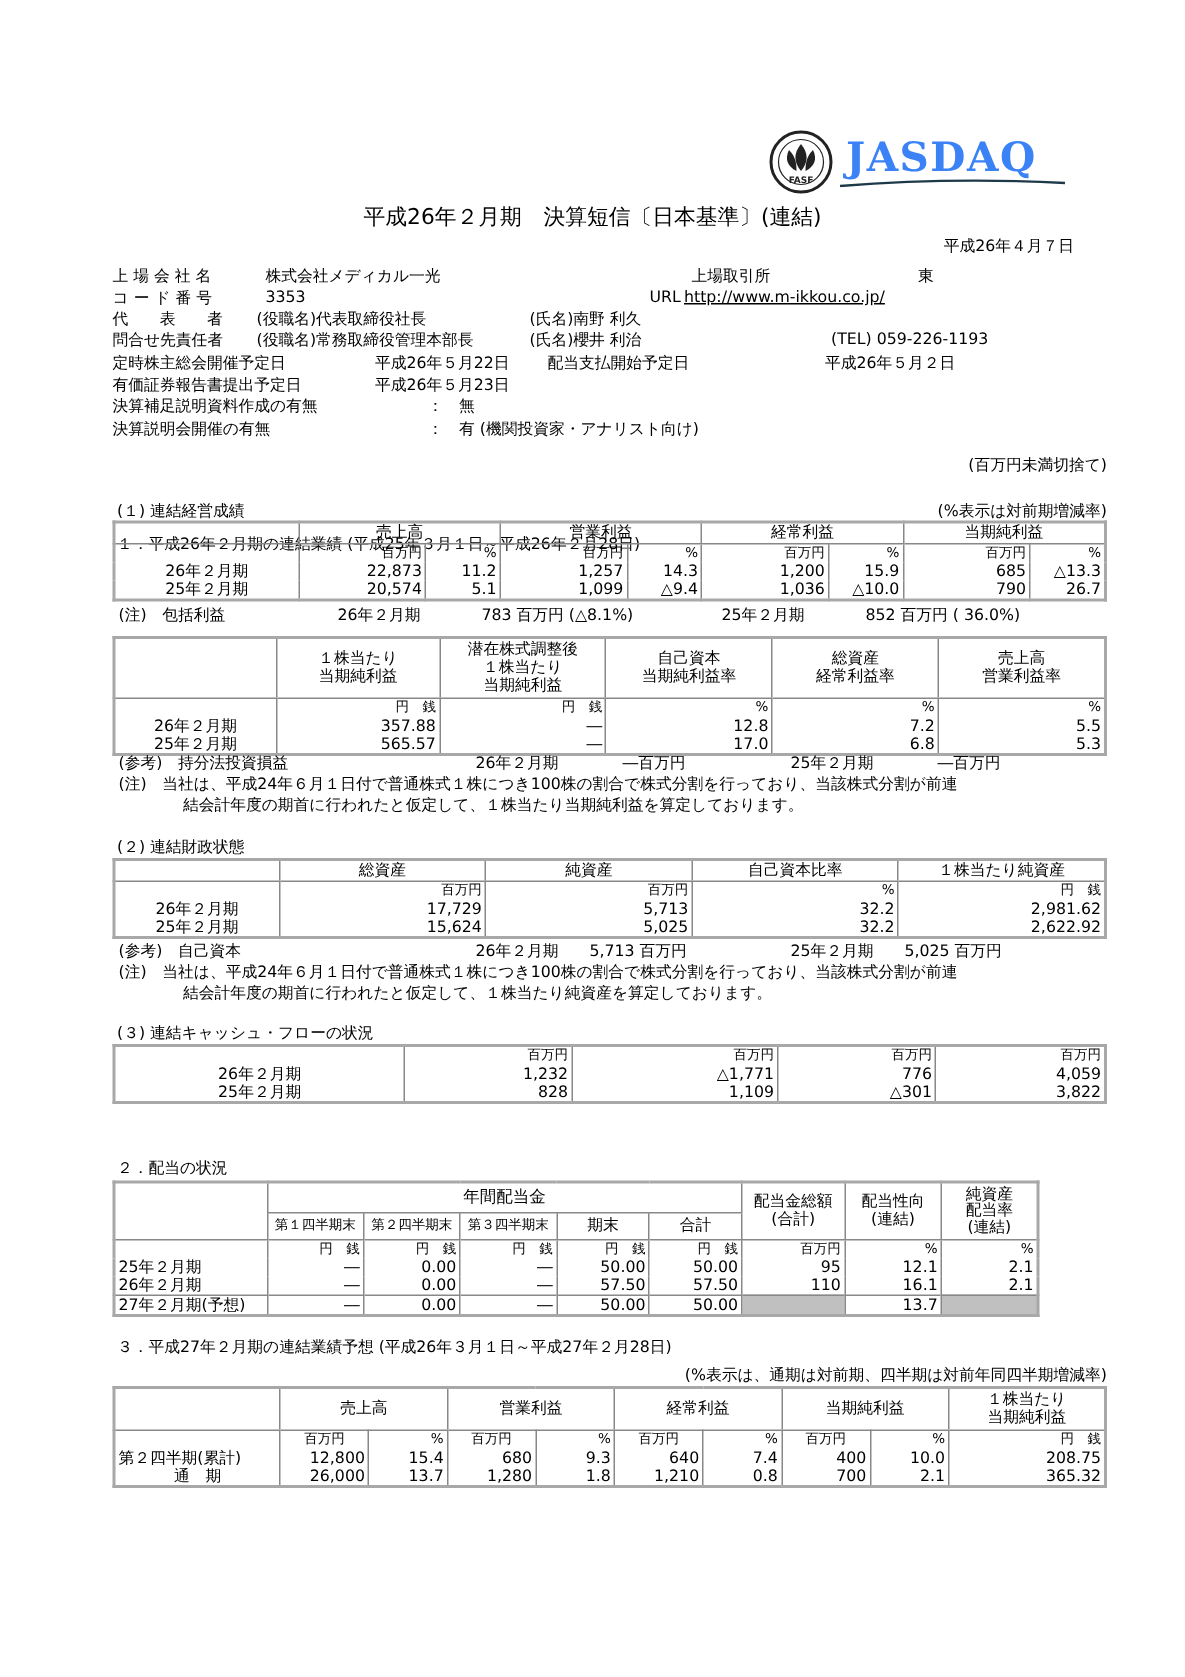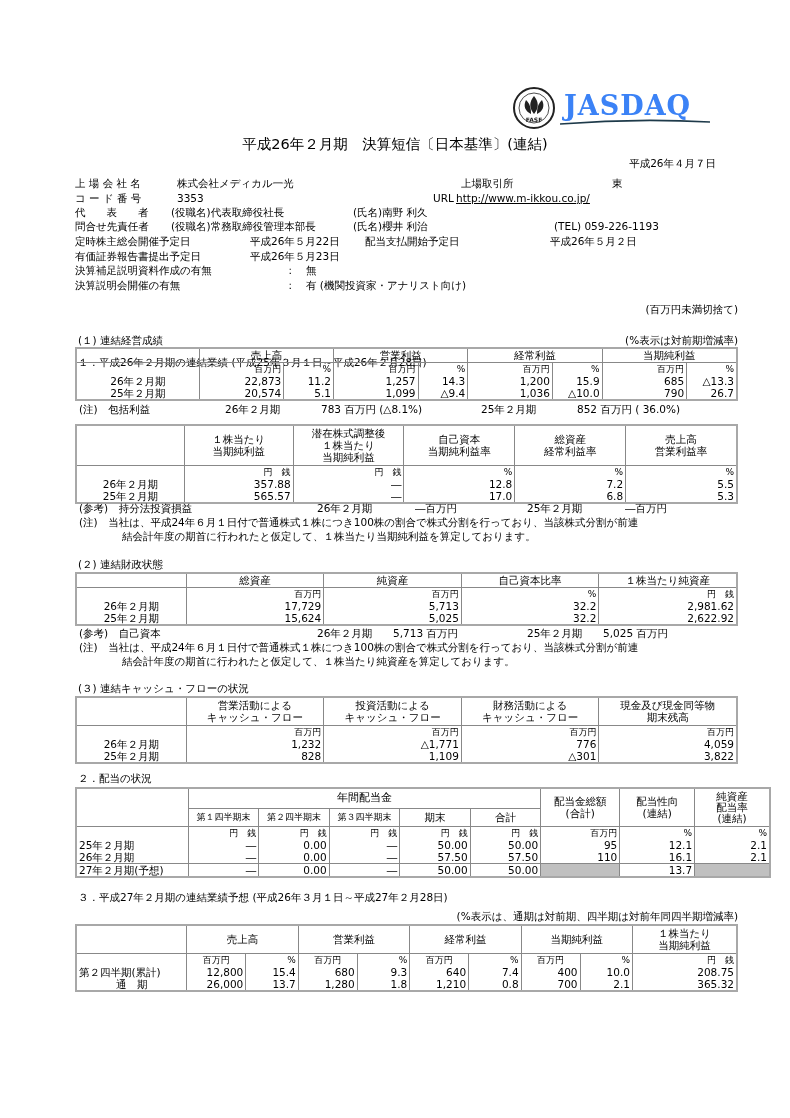--- a/index.html
+++ b/index.html
@@ -242,31 +242,20 @@
   <span style="left:318px">5,713 百万円</span>
   <span style="left:452px">25年２月期</span>
   <span style="left:528px">5,025 百万円</span>
 </div>
 <div class="note" style="top:641px;left:79px;">(注)　当社は、平成24年６月１日付で普通株式１株につき100株の割合で株式分割を行っており、当該株式分割が前連</div>
 <div class="note" style="top:655px;left:122px;text-align:center;">結会計年度の期首に行われたと仮定して、１株当たり純資産を算定しております。</div>
 
 <div class="sec" style="top:682px;left:78px;">(３) 連結キャッシュ・フローの状況</div>
 <table class="t" style="left:75px;top:696px;width:663px;">
   <tbody>
-      <tr style="height:28px;">
-    <td class="bb" style="width:101px;"></td>
-    <td class="c bl bb" style="width:128px;white-space:pre-line;">営業活動による
-キャッシュ・フロー</td>
-    <td class="c bl bb" style="width:128px;white-space:pre-line;">投資活動による
-キャッシュ・フロー</td>
-    <td class="c bl bb" style="width:128px;white-space:pre-line;">財務活動による
-キャッシュ・フロー</td>
-    <td class="c bl bb" style="width:128px;white-space:pre-line;">現金及び現金同等物
-期末残高</td>
-  </tr>
   <tr>
     <td></td>
     <td class="u bl">百万円</td>
     <td class="u bl">百万円</td>
     <td class="u bl">百万円</td>
     <td class="u bl">百万円</td>
   </tr>
   <tr>
     <td class="c">26年２月期</td>
     <td class="r bl">1,232</td>
@@ -278,21 +267,21 @@
     <td class="c">25年２月期</td>
     <td class="r bl">828</td>
     <td class="r bl">1,109</td>
     <td class="r bl">△301</td>
     <td class="r bl">3,822</td>
   </tr>
 </tbody>
   </table>
 
 <div class="sec" style="top:772px;left:78px;">２．配当の状況</div>
-<table class="t" style="left:75px;top:787px;width:696px;">
+<table class="t" style="left:75px;top:787px;width:618px;">
   <tbody>
       <tr style="height:20px;">
     <td rowspan="2" class="bb" style="width:98px;"></td>
     <td colspan="5" class="c bl bb" style="font-size:11px;">年間配当金</td>
     <td rowspan="2" class="c bl bb" style="width:68px;white-space:pre-line;">配当金総額
 (合計)</td>
     <td rowspan="2" class="c bl bb" style="width:64px;white-space:pre-line;">配当性向
 (連結)</td>
     <td rowspan="2" class="c bl bb" style="width:64px;white-space:pre-line;line-height:11px;">純資産
 配当率

